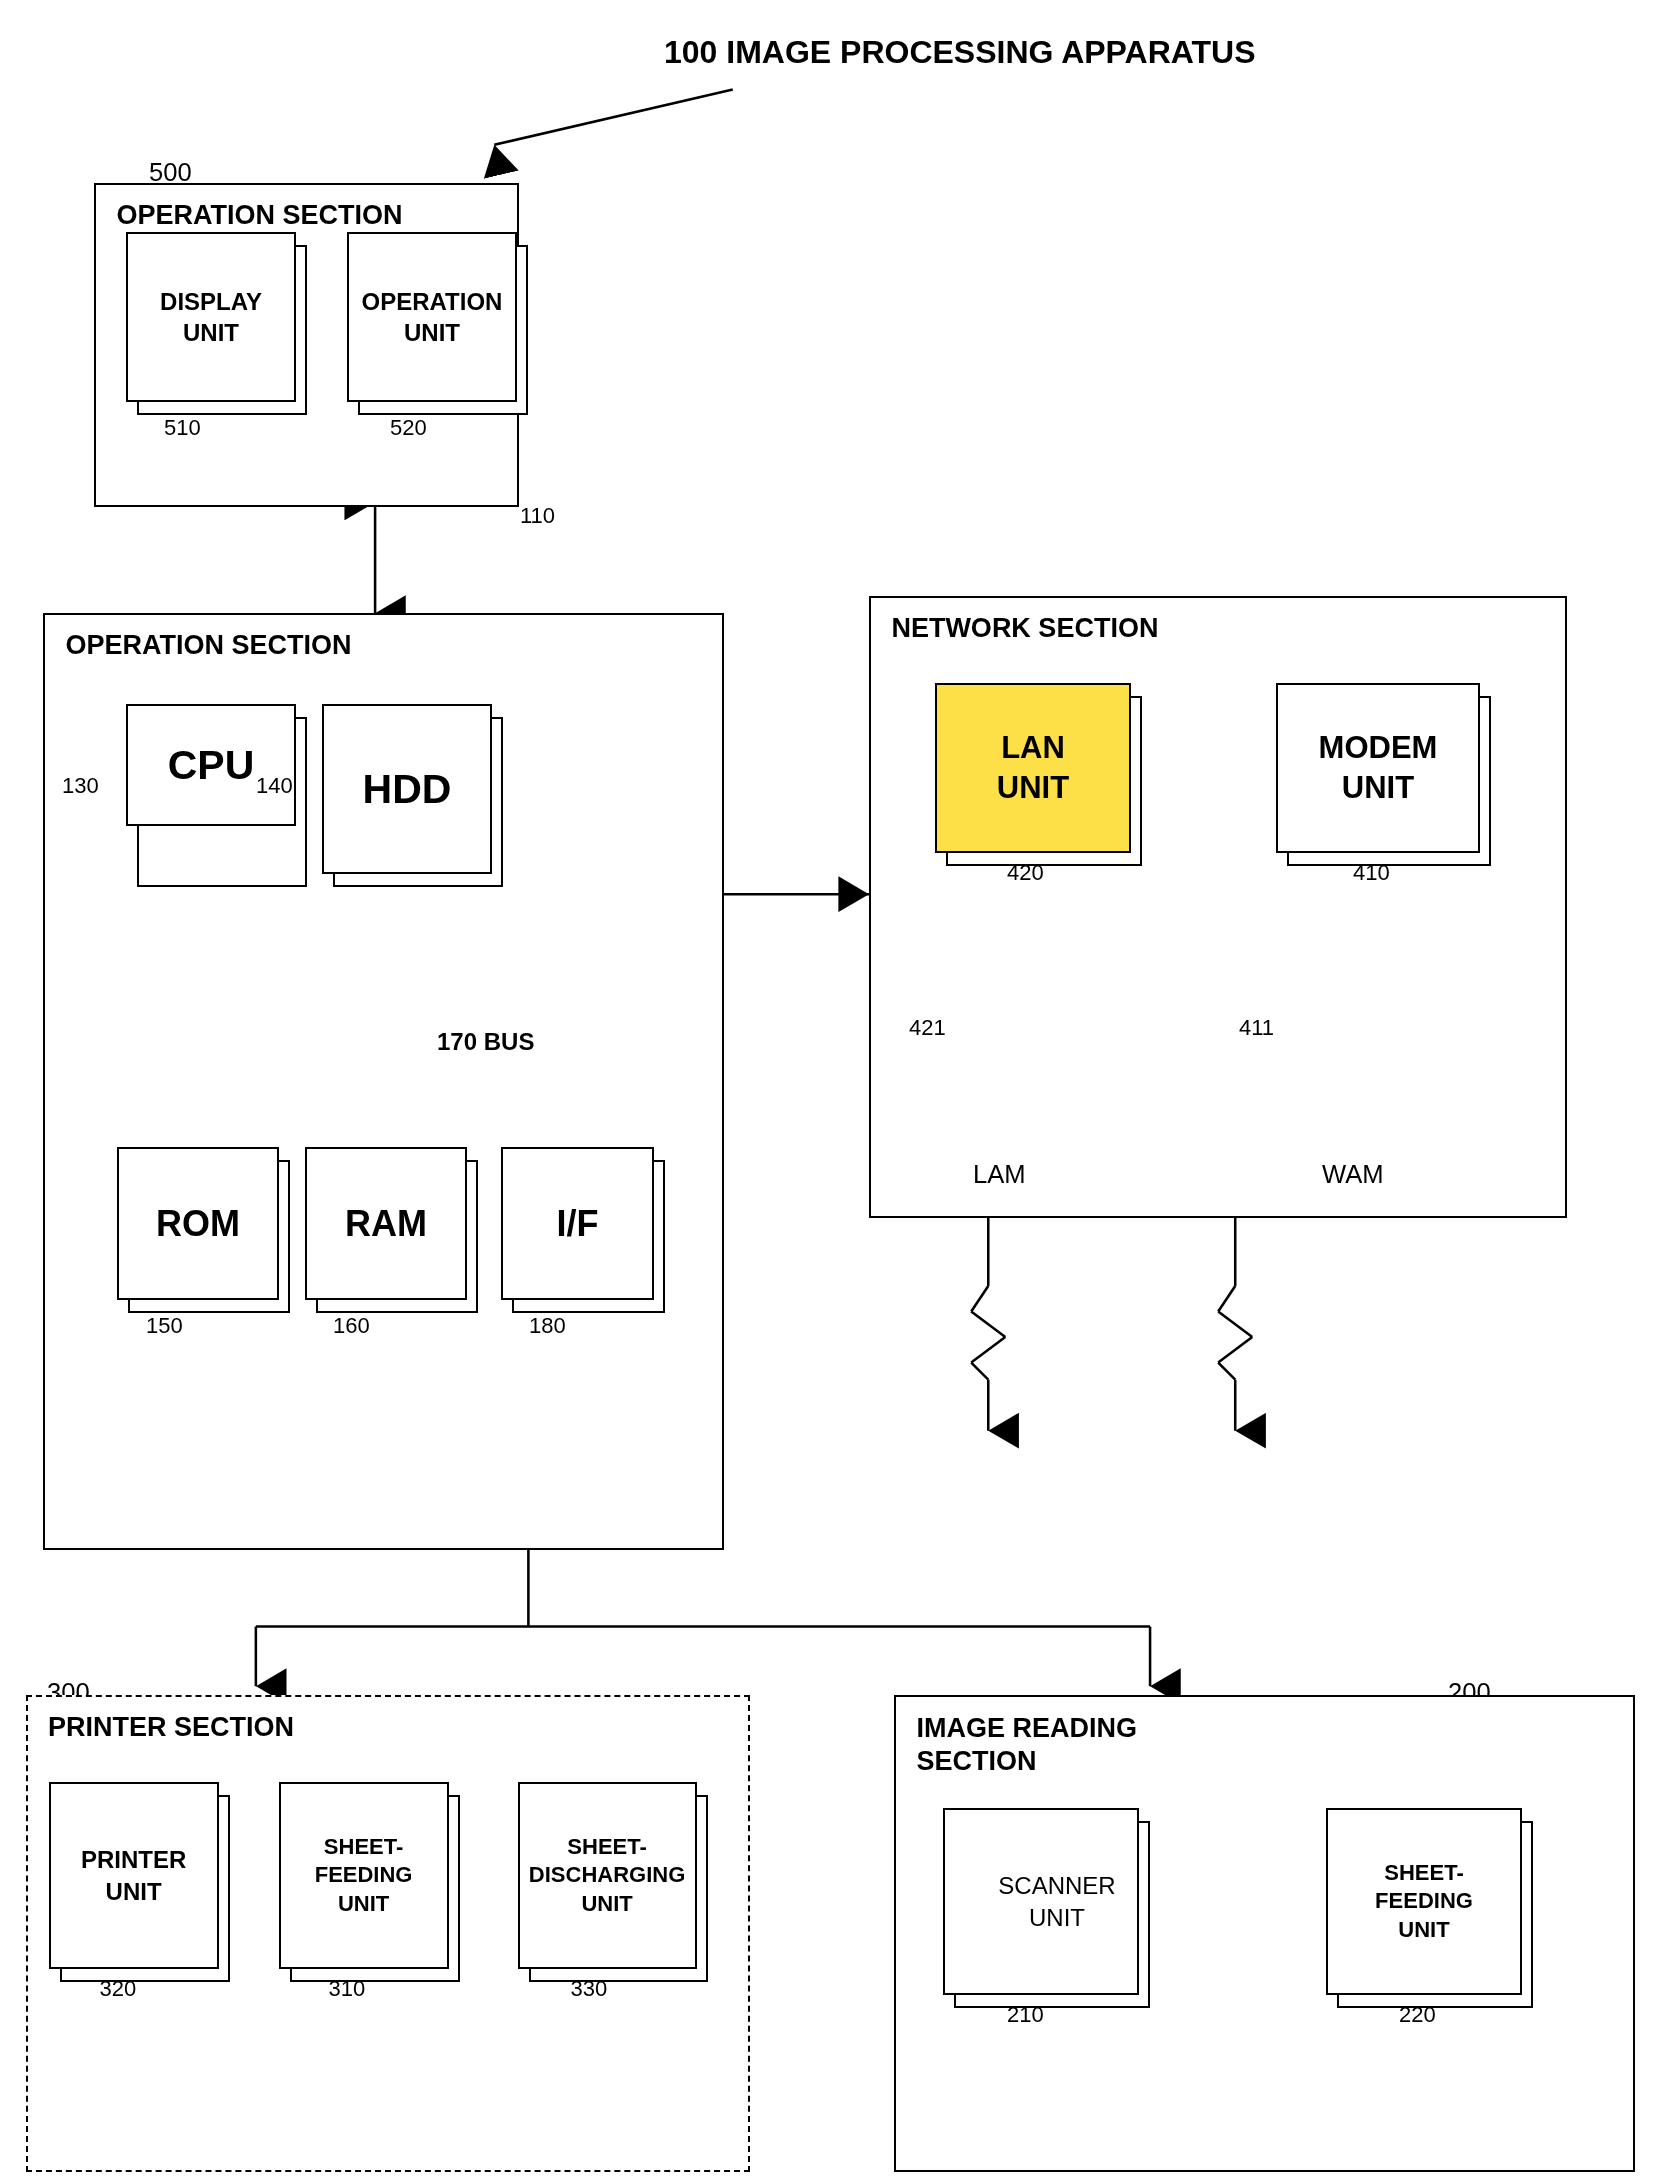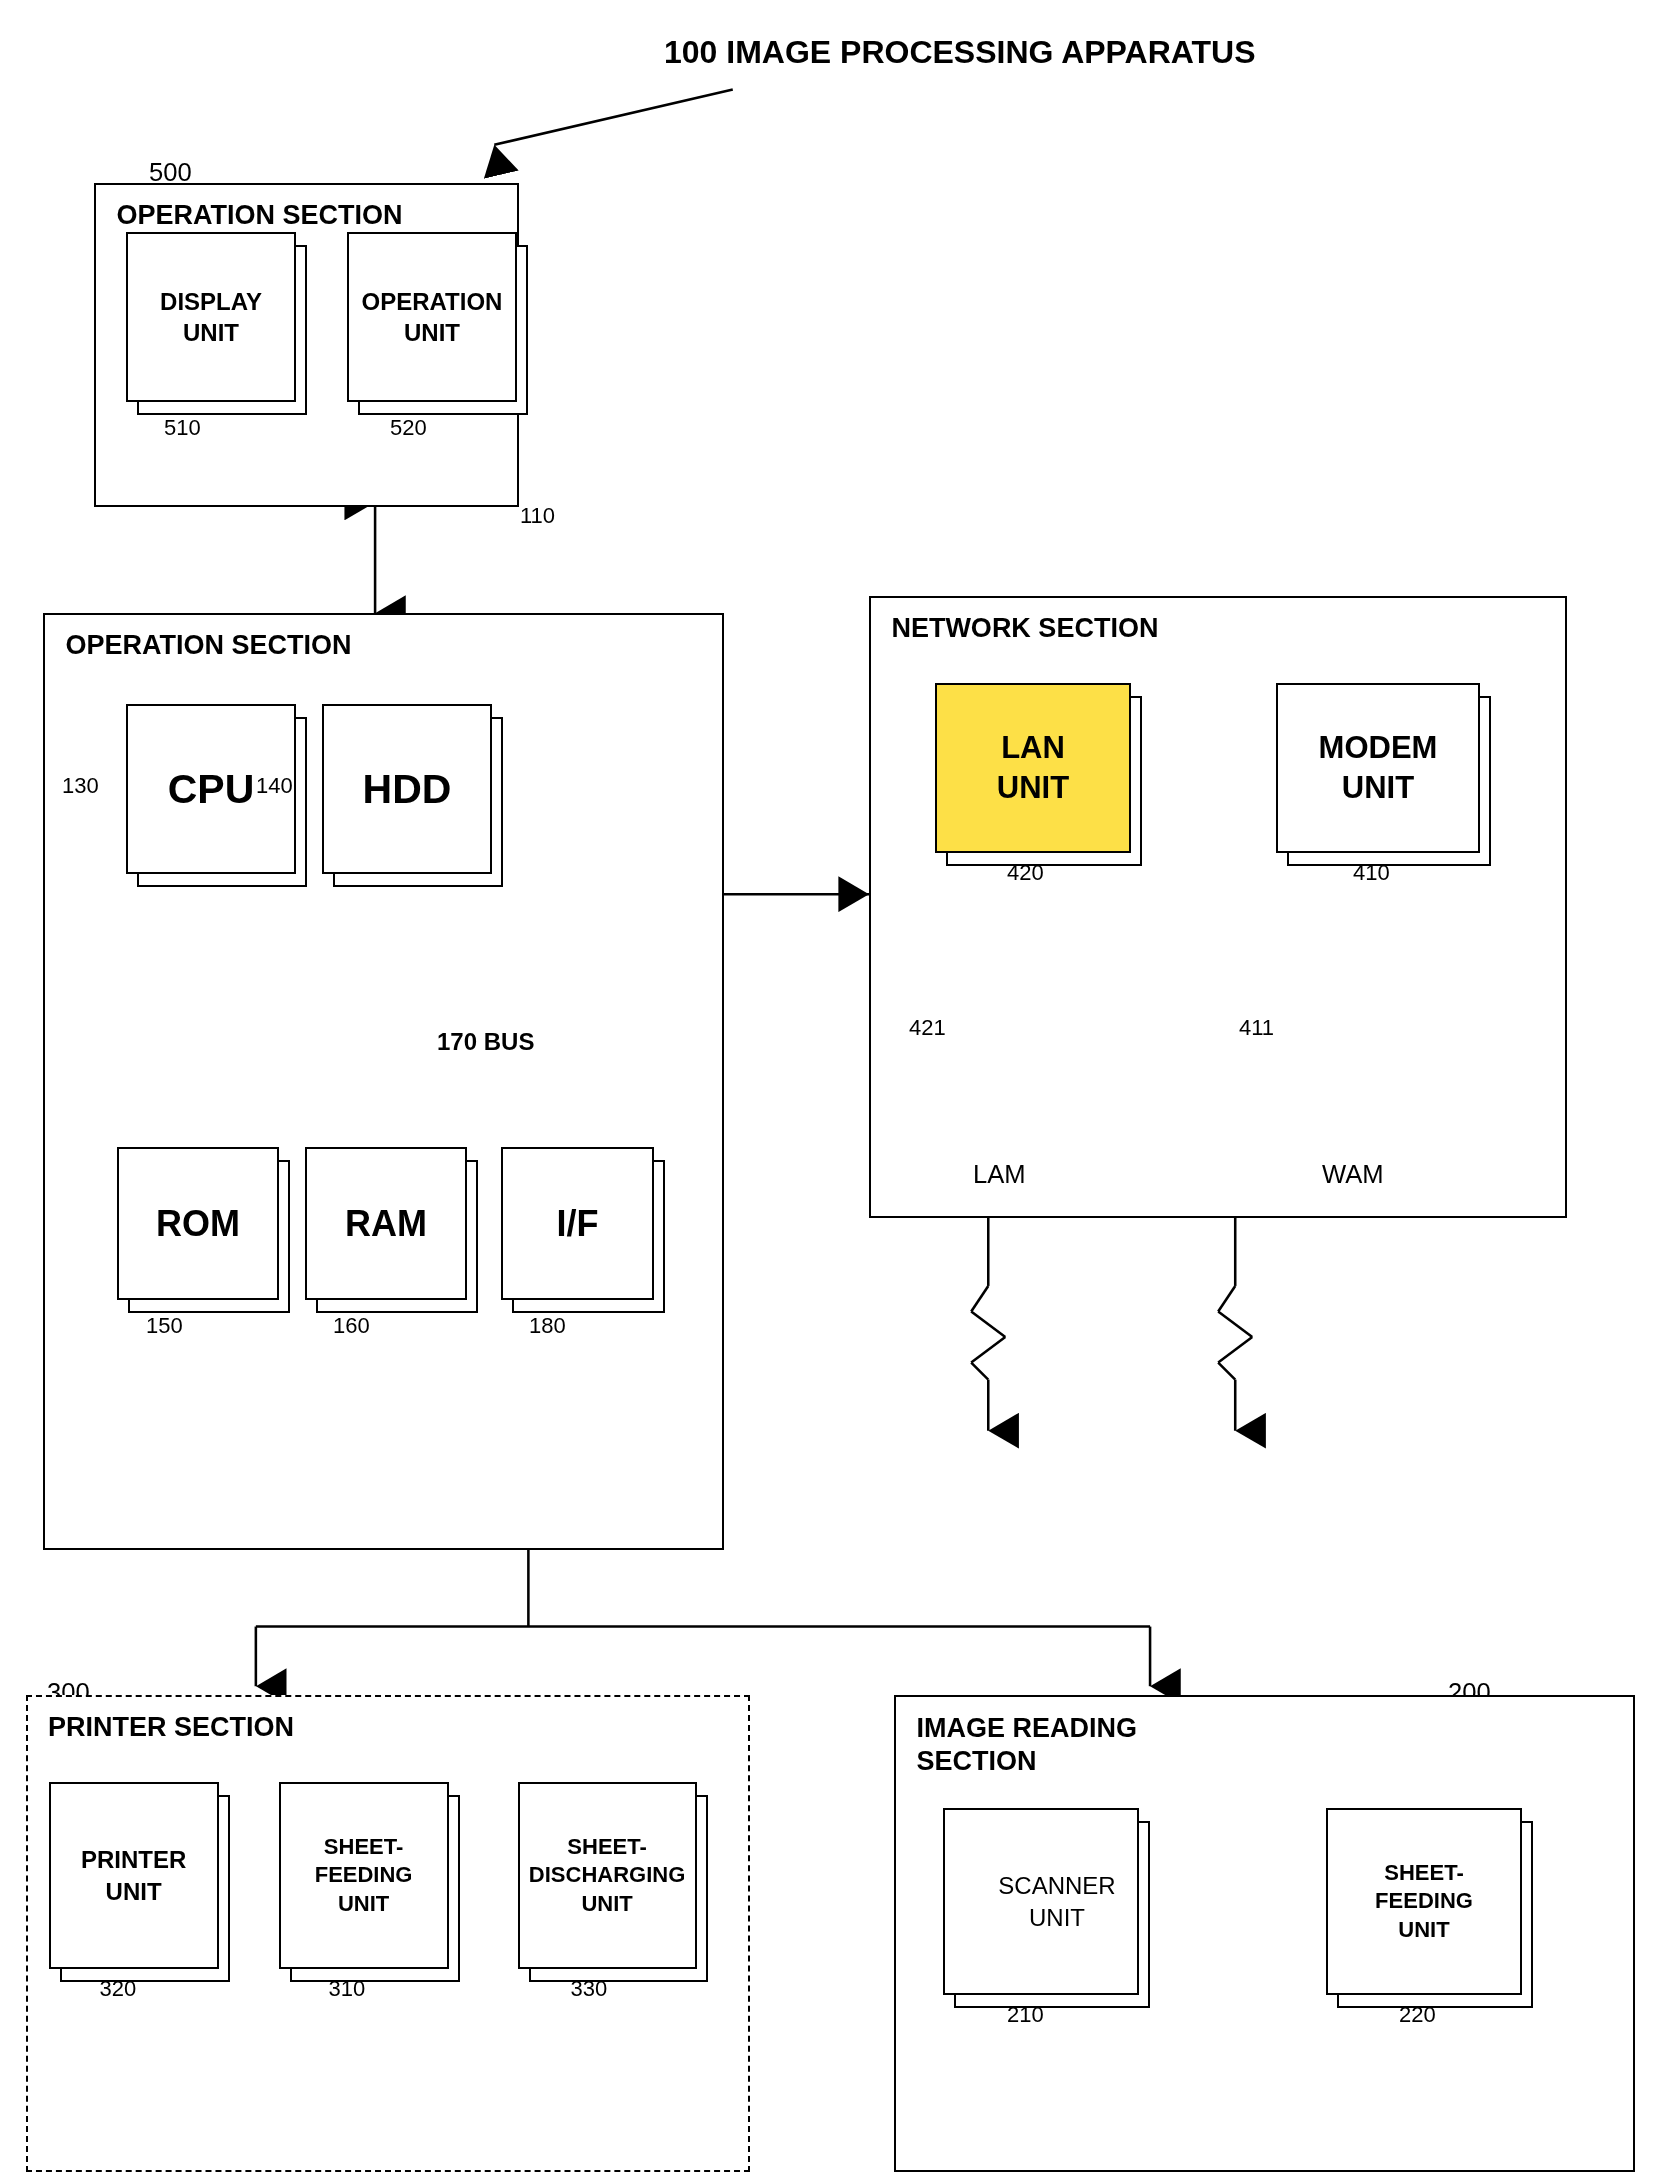--- a/index.html
+++ b/index.html
@@ -127,21 +127,21 @@
     <div style="position:absolute; top:60px; left:262px; width:170px; height:170px; border:2.6px solid #000; background:#fff;"></div>
     <div style="position:absolute; top:47px; left:251px; width:170px; height:170px; border:2.6px solid #000; background:#fff; display:flex; align-items:center; justify-content:center; font-size:24px; font-weight:bold; text-align:center; line-height:1.3;">OPERATION<br>UNIT</div>
     <div style="position:absolute; top:230px; left:294px; font-size:22px;">520</div>
   </div>
   <div class="label" style="top:503px; left:520px; font-size:22px;">110</div>
 
   <div class="section-box" style="left:43px; top:613px; width:681px; height:937px;">
     <div style="position:absolute; top:15.3px; left:20.4px; font-size:27px; font-weight:bold;">OPERATION SECTION</div>
 
     <div style="position:absolute; top:102px; left:92px; width:170px; height:170px; border:2.6px solid #000; background:#fff;"></div>
-    <div style="position:absolute; top:89px; left:81px; width:170px; height:170px; border:2.6px solid #000; background:#fff; display:flex; align-items:center; justify-content:center; font-size:41px; font-weight:bold;">CPU</div>
+    <div style="position:absolute; top:89px; left:81px; width:170px; height:122px; border:2.6px solid #000; background:#fff; display:flex; align-items:center; justify-content:center; font-size:41px; font-weight:bold;">CPU</div>
     <div style="position:absolute; top:158px; left:17px; font-size:22px;">130</div>
 
     <div style="position:absolute; top:102px; left:288px; width:170px; height:170px; border:2.6px solid #000; background:#fff;"></div>
     <div style="position:absolute; top:89px; left:277px; width:170px; height:170px; border:2.6px solid #000; background:#fff; display:flex; align-items:center; justify-content:center; font-size:41px; font-weight:bold;">HDD</div>
     <div style="position:absolute; top:158px; left:211px; font-size:22px;">140</div>
 
     <div style="position:absolute; top:413px; left:392px; font-size:24px; font-weight:bold;">170 BUS</div>
 
     <div style="position:absolute; top:545px; left:83px; width:162px; height:153px; border:2.6px solid #000; background:#fff;"></div>
     <div style="position:absolute; top:532px; left:72px; width:162px; height:153px; border:2.6px solid #000; background:#fff; display:flex; align-items:center; justify-content:center; font-size:36px; font-weight:bold;">ROM</div>

